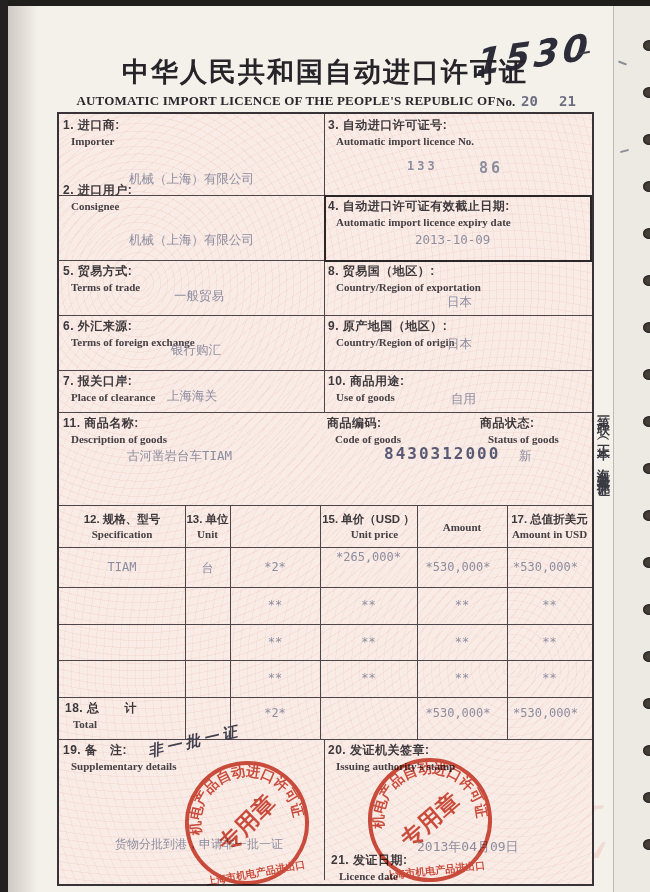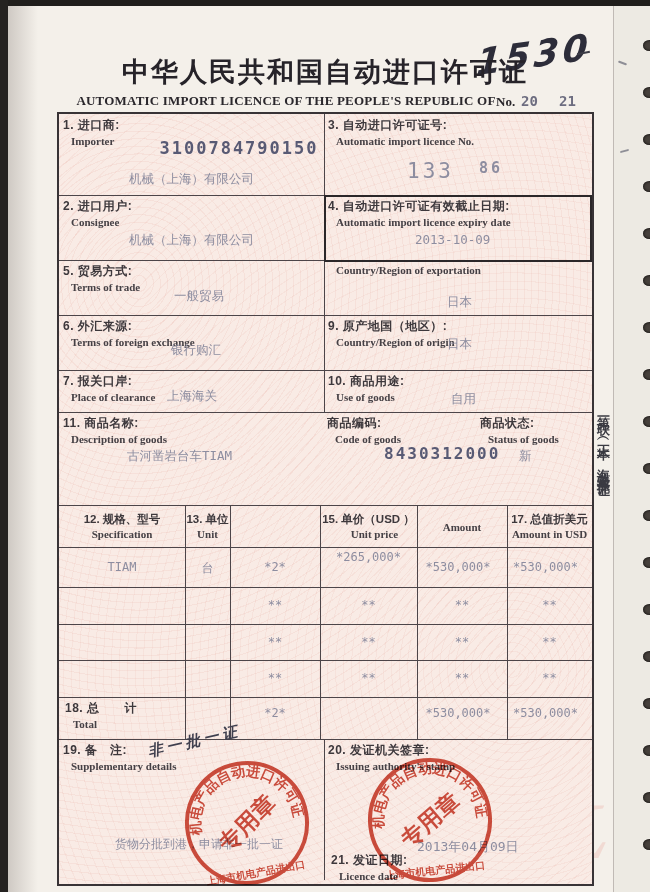--- a/index.html
+++ b/index.html
@@ -127,33 +127,34 @@
     <div class="f4box"></div>
 
     <div class="lab" style="left:4px;top:3px">
       <span class="lz">1. 进口商:</span>
       <span class="le">Importer</span>
       </div>
     <div class="lab" style="left:269px;top:3px">
       <span class="lz">3. 自动进口许可证号:</span>
       <span class="le">Automatic import licence No.</span>
       </div>
-    <div class="lab" style="left:4px;top:84px">
+    <div class="lab" style="left:4px;top:68px">
       <span class="lz">2. 进口用户:</span>
       <span class="le">Consignee</span>
       </div>
     <div class="lab" style="left:269px;top:84px">
       <span class="lz">4. 自动进口许可证有效截止日期:</span>
       <span class="le">Automatic import licence expiry date</span>
       </div>
     <div class="lab" style="left:4px;top:149px">
       <span class="lz">5. 贸易方式:</span>
       <span class="le">Terms of trade</span>
       </div>
     <div class="lab" style="left:269px;top:149px">
+      <span class="lz">8. 贸易国（地区）:</span>
       <span class="le">Country/Region of exportation</span>
       </div>
     <div class="lab" style="left:4px;top:204px">
       <span class="lz">6. 外汇来源:</span>
       <span class="le">Terms of foreign exchange</span>
       </div>
     <div class="lab" style="left:269px;top:204px">
       <span class="lz">9. 原产地国（地区）:</span>
       <span class="le">Country/Region of origin</span>
       </div>
@@ -171,23 +172,22 @@
       </div>
     <div class="lab" style="left:268px;top:301px">
       <span class="lz">商品编码:</span>
       <span class="le">Code of goods</span>
       </div>
     <div class="lab" style="left:421px;top:301px">
       <span class="lz">商品状态:</span>
       <span class="le">Status of goods</span>
       </div>
 
-    <div class="tvb" style="left:95px;top:24px;width:170px;text-align:center">3100784790150</div>
     <div class="tv" style="left:70px;top:57px">机械（上海）有限公司</div>
-    <div class="tv" style="left:348px;top:45px;font-weight:normal;font-size:21px;letter-spacing:3px">133</div>
+    <div class="tv" style="left:348px;top:45px;font-weight:bold;font-size:12px;letter-spacing:3px">133</div>
     <div class="tv" style="left:420px;top:45px;font-weight:bold;font-size:15px;letter-spacing:3px">86</div>
     <div class="tv" style="left:70px;top:118px">机械（上海）有限公司</div>
     <div class="tv" style="left:356px;top:118px">2013-10-09</div>
     <div class="tv" style="left:115px;top:174px">一般贸易</div>
     <div class="tv" style="left:388px;top:180px">日本</div>
     <div class="tv" style="left:112px;top:228px">银行购汇</div>
     <div class="tv" style="left:388px;top:222px">日本</div>
     <div class="tv" style="left:108px;top:274px">上海海关</div>
     <div class="tv" style="left:392px;top:277px">自用</div>
     <div class="tv" style="left:68px;top:334px">古河凿岩台车TIAM</div>

